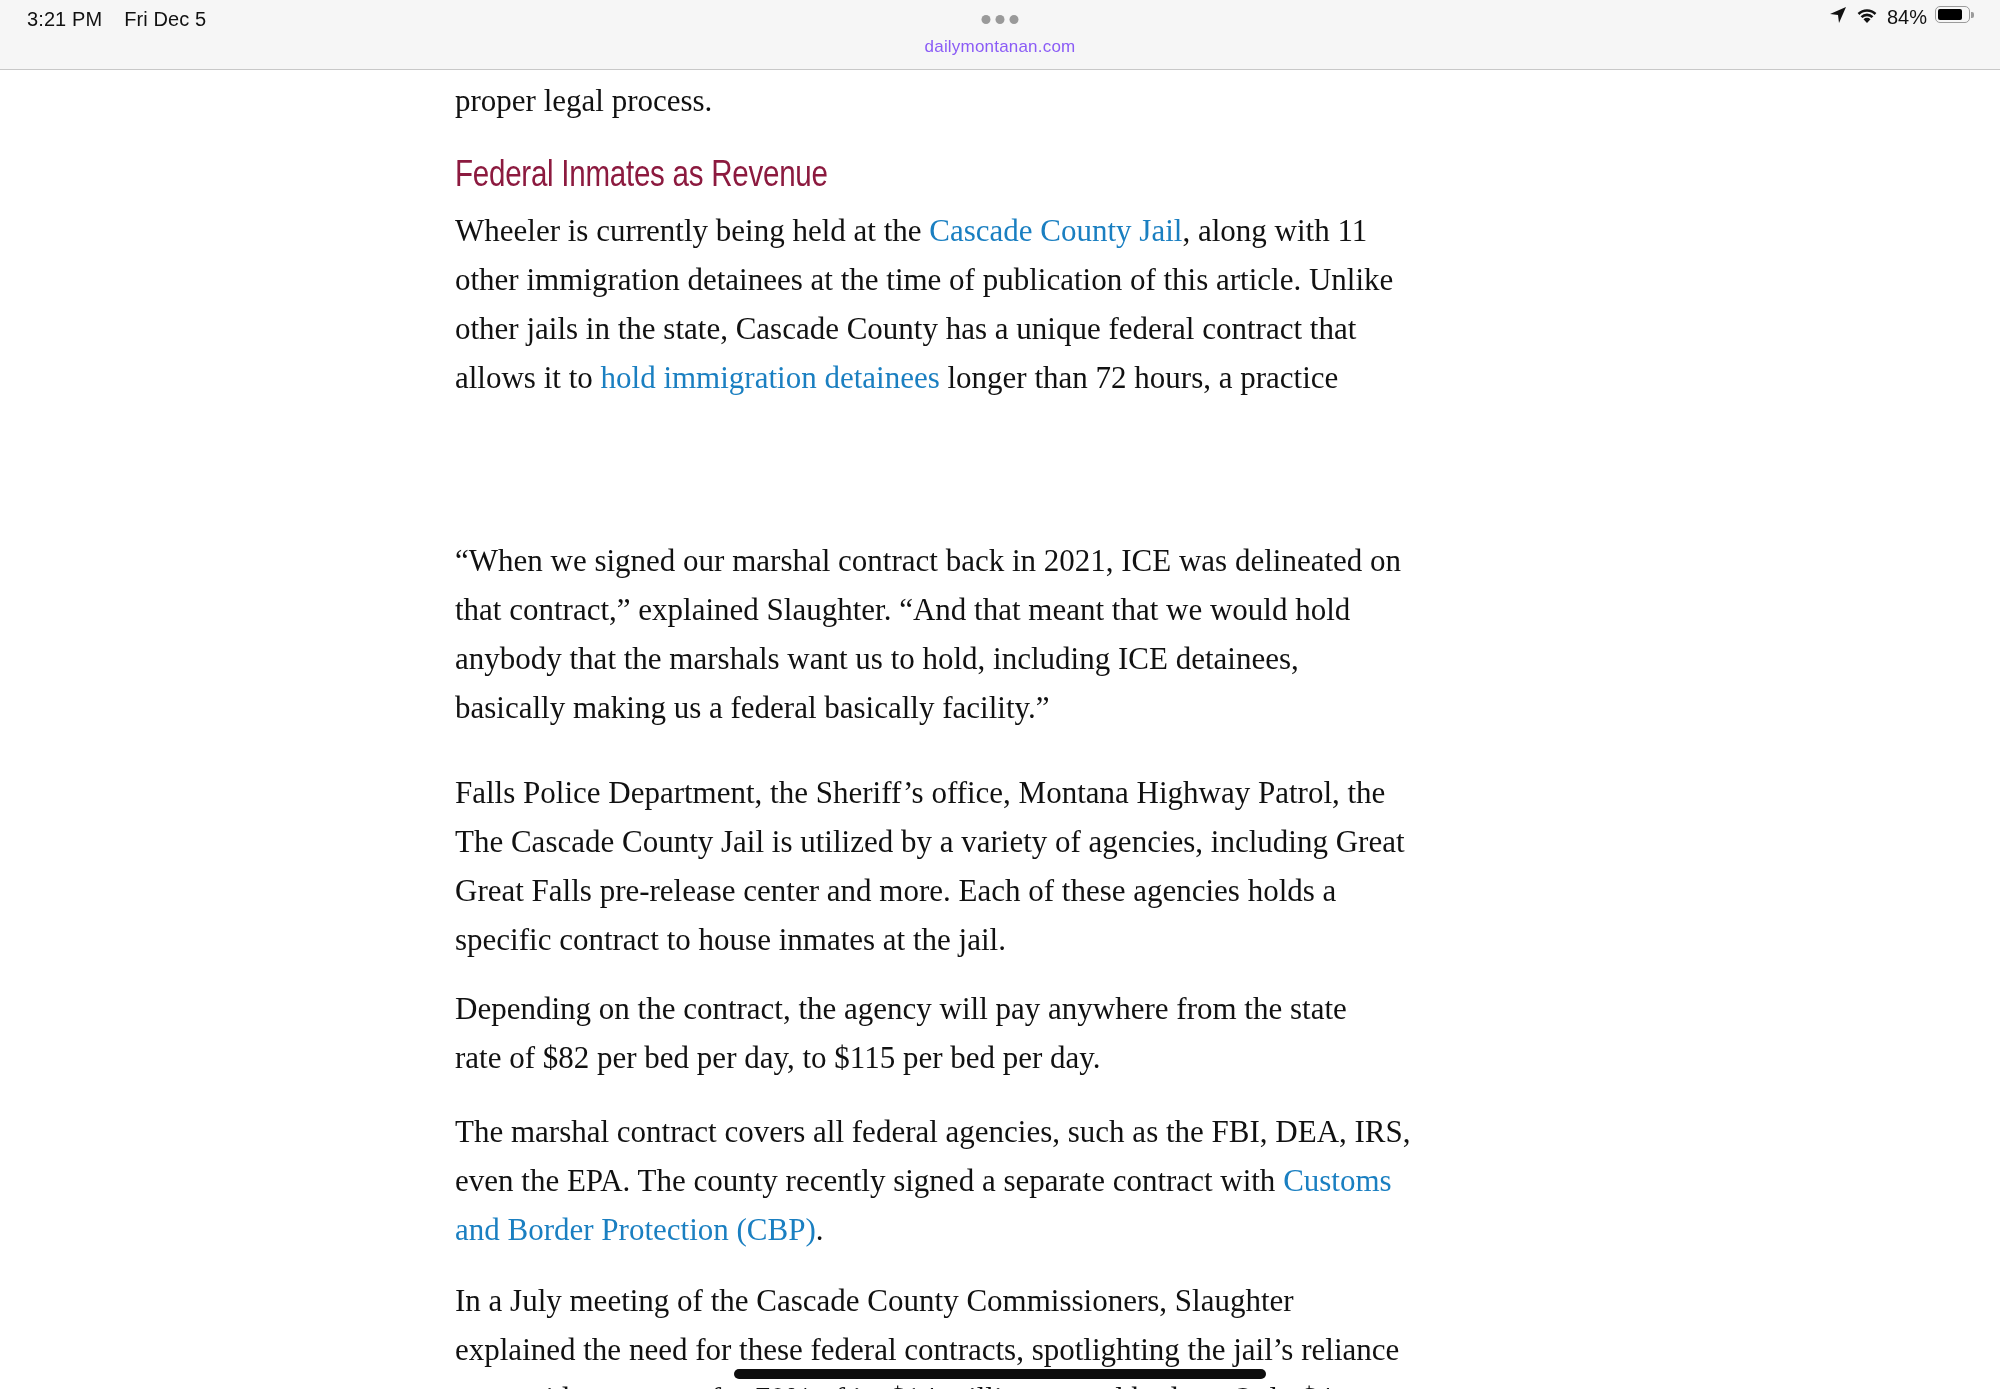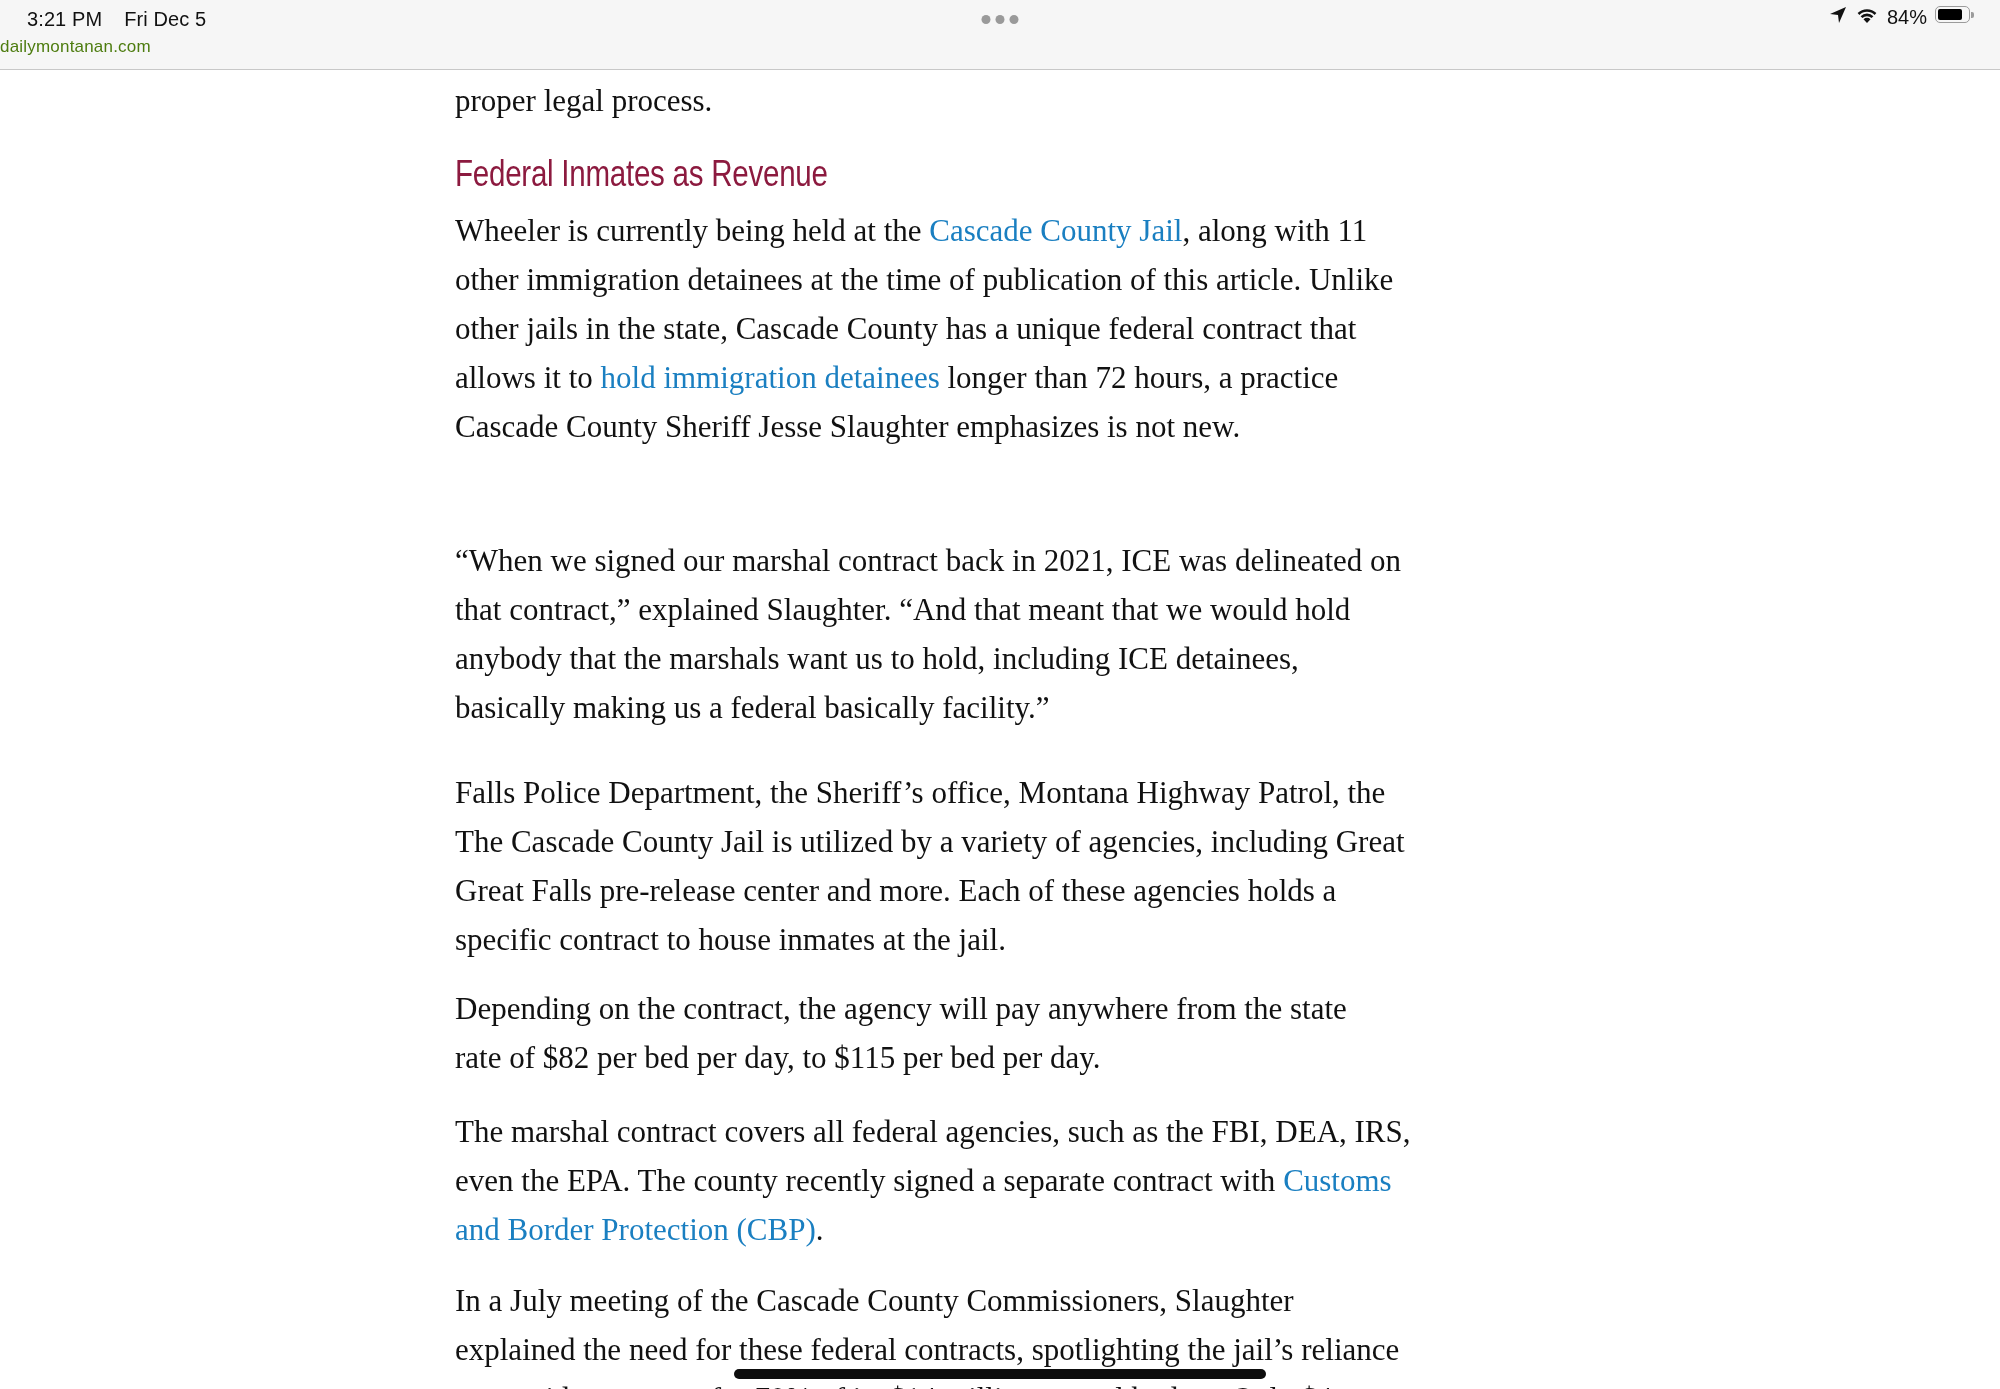--- a/index.html
+++ b/index.html
@@ -22,22 +22,22 @@
   .status-right {
     position: absolute; right: 26px; top: 6px; height: 28px;
     display: flex; align-items: flex-start; gap: 8px; font-size: 20px; color: #111;
   }
   .dots {
     position: absolute; left: 50%; top: 15px; transform: translateX(-50%);
     display: flex; gap: 5px; cursor: pointer;
   }
   .dots span { width: 9px; height: 9px; border-radius: 50%; background: #9a9a9a; display: block; }
   .url {
-    position: absolute; left: 0; right: 0; top: 37px; text-align: left;
-    font-size: 17px; color: #4d7c0f; letter-spacing: 0.2px; cursor: pointer;
+    position: absolute; left: 0; right: 0; top: 37px; text-align: center;
+    font-size: 17px; color: #8b5cf6; letter-spacing: 0.2px; cursor: pointer;
   }
   .battery { display: flex; align-items: center; }
   .battery .shell {
     width: 35px; height: 17px; border: 1.5px solid #9b9b9b; border-radius: 5px;
     box-sizing: border-box; padding: 2px;
   }
   .battery .fill { height: 100%; background: #000; border-radius: 2px; }
   .battery .nub { width: 3px; height: 6px; background: #9b9b9b; border-radius: 0 2px 2px 0; margin-left: 1px; }
 
   
@@ -109,21 +109,20 @@
 <div class="article">
   <p class="lead-fragment">proper legal process.</p>
 
   <h2 class="section-heading">Federal Inmates as Revenue</h2>
 
   <div class="para p1">
     <p><span>Wheeler is currently being held at the </span><a class="link">Cascade County Jail</a><span>, along with 11</span></p>
     <p>other immigration detainees at the time of publication of this article. Unlike</p>
     <p>other jails in the state, Cascade County has a unique federal contract that</p>
     <p><span>allows it to </span><a class="link">hold immigration detainees</a><span> longer than 72 hours, a practice</span></p>
-    <p>Cascade County Sheriff Jesse Slaughter emphasizes is not new.</p>
   </div>
 
   <div class="para p2">
     <p>“When we signed our marshal contract back in 2021, ICE was delineated on</p>
     <p>that contract,” explained Slaughter. “And that meant that we would hold</p>
     <p>anybody that the marshals want us to hold, including ICE detainees,</p>
     <p>basically making us a federal basically facility.”</p>
   </div>
 
   <div class="para p3">

